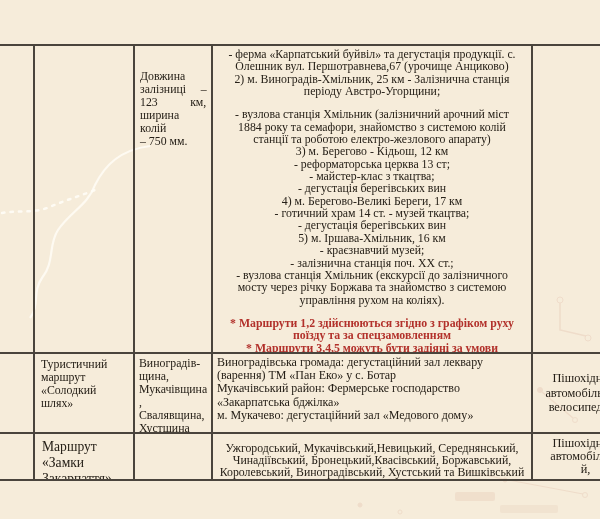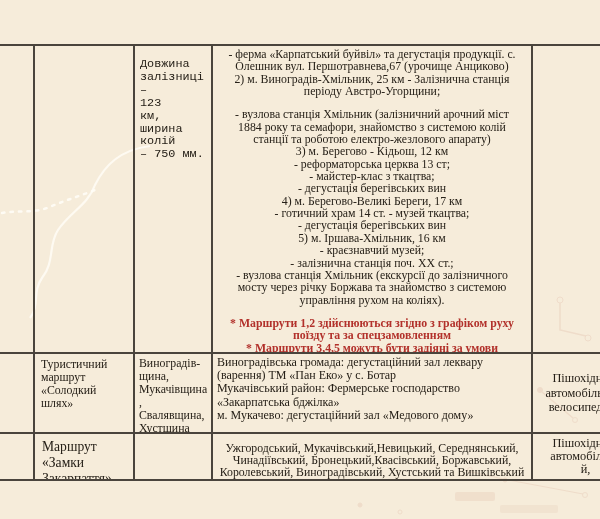--- a/index.html
+++ b/index.html
@@ -26,21 +26,21 @@
     font-size:11.8px;
     line-height:12.9px;
   }
   .rb{border-bottom:2px solid #4a443c;}
   .pre{white-space:pre-wrap;}
   .desc{ text-align:center; padding:2px 9px; line-height:12.35px;}
   .desc .line{min-height:11px;}
   .desc .gap{margin-top:11px;}
   .b{font-weight:normal;}
   .red{color:#b2312b;font-weight:bold;}
-  .len{padding:12px 4px 0 5px;font-family:Liberation Mono, monospace;}
+  .len{padding:24px 4px 0 5px;}
   .rname{padding:4px 2px 0 6px;}
   .regions{padding:3px 2px 0 4px;line-height:13px;}
   .desc2{padding:2px 4px;font-size:12px;line-height:13.2px;}
   .transport{display:flex;align-items:center;justify-content:center;text-align:center;font-size:12.3px;line-height:14.5px;}
   .rname2{padding:5px 2px 0 7px;font-size:13.6px;line-height:15.8px;}
   .castles{text-align:center;padding:8px 6px;font-size:11.8px;line-height:12.1px;}
   .transport2{display:flex;align-items:center;justify-content:center;text-align:center;font-size:12.3px;line-height:13.2px;}
 </style>
 </head>
 <body>

